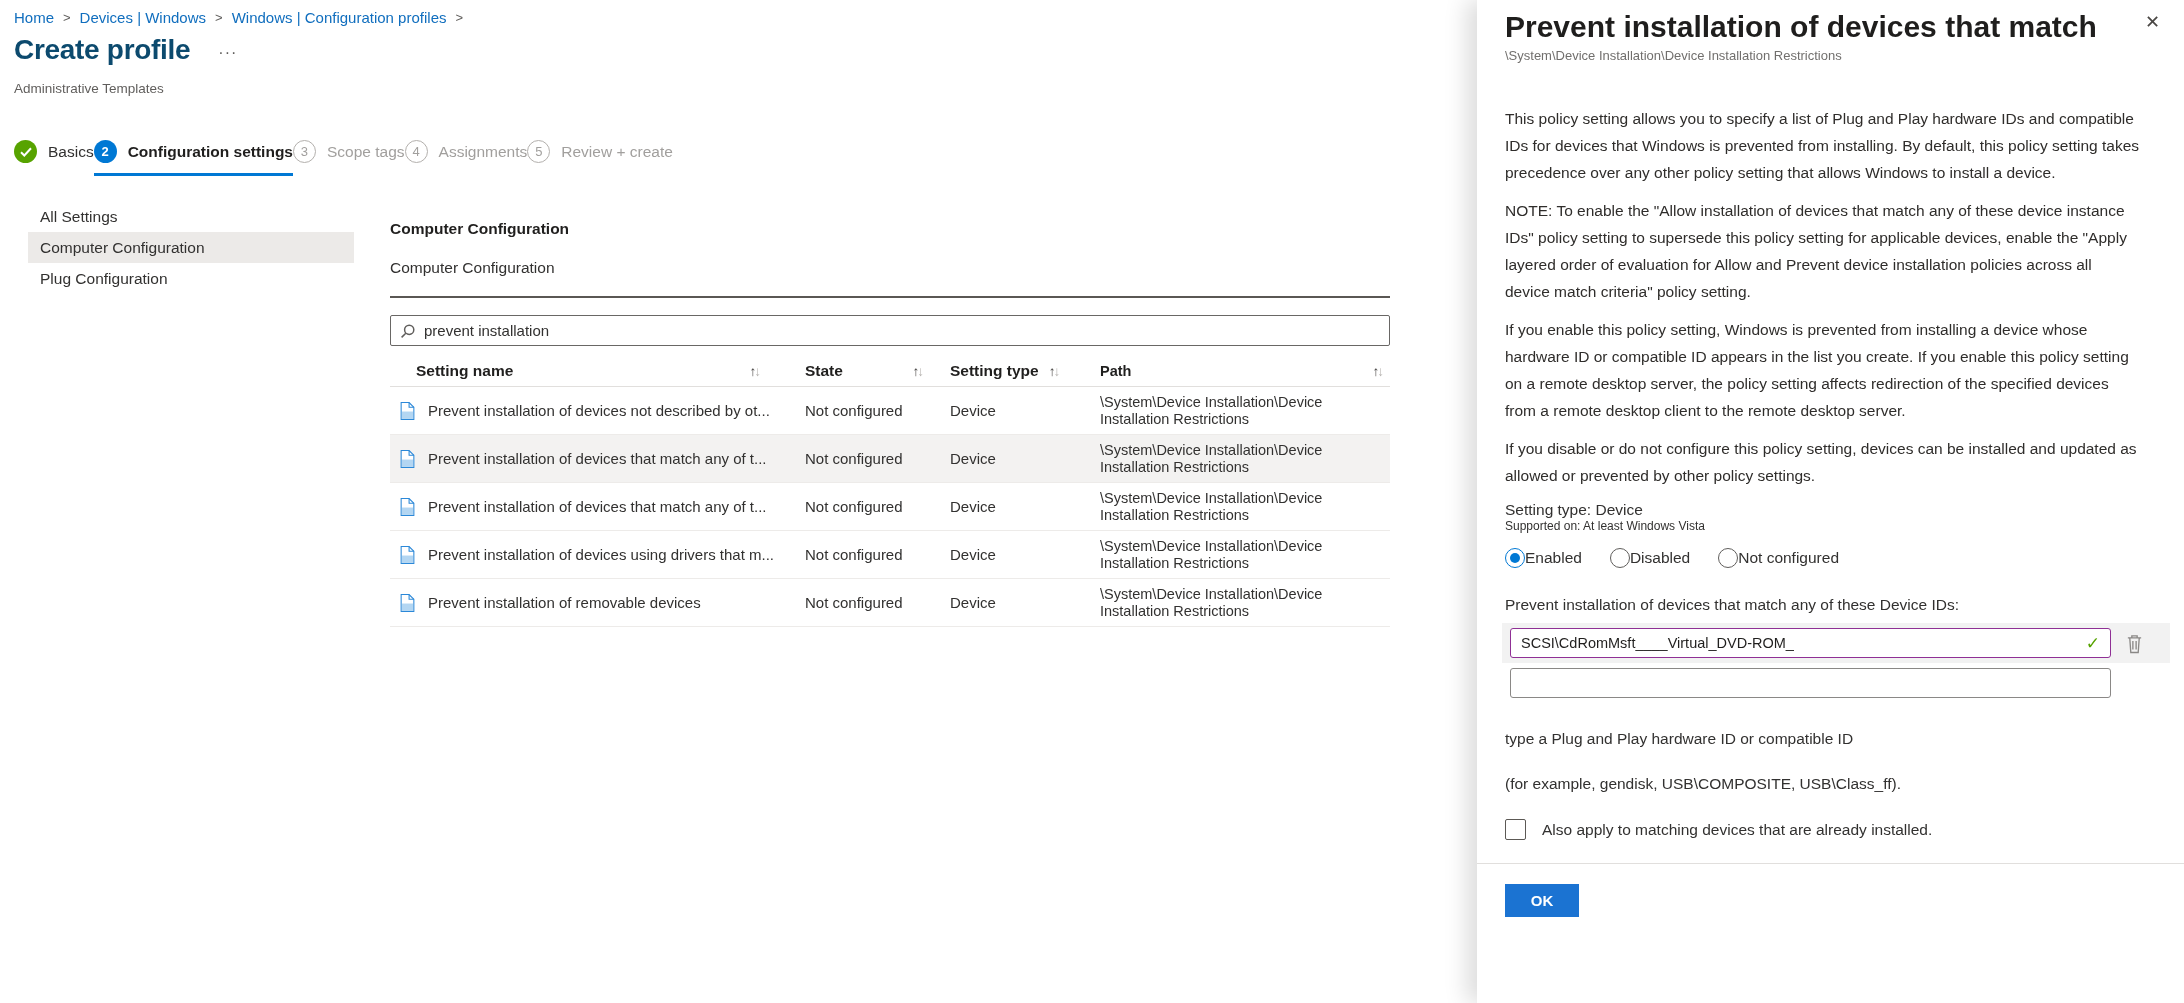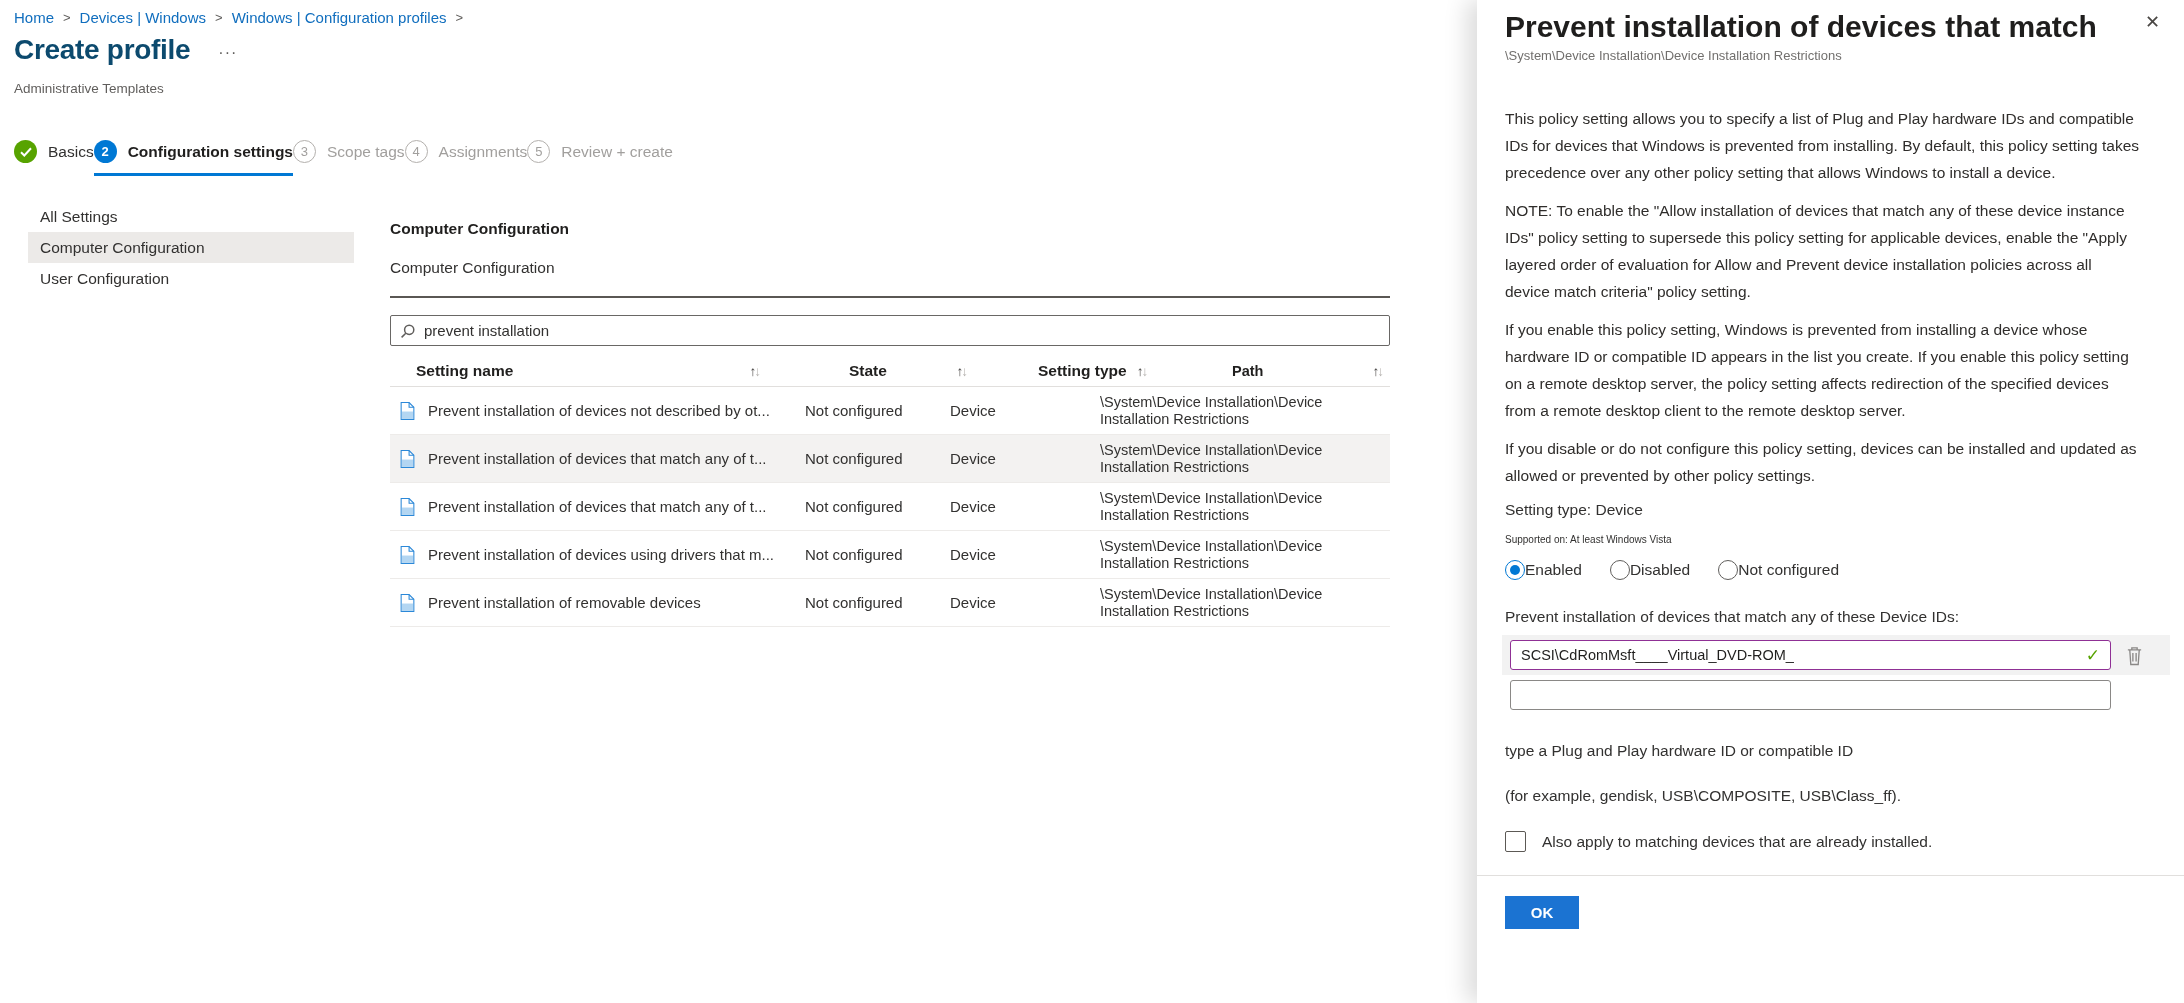--- a/index.html
+++ b/index.html
@@ -36,21 +36,21 @@
   
   .content { position:absolute; left:390px; top:212px; width:1000px; }
   .sec-title { font-size:15.5px; font-weight:700; margin-top:8px; color:#201f1e; }
   .sec-sub { font-size:15.5px; margin-top:21px; }
   .dark-divider { height:2px; background:#5a5754; margin-top:19px; }
   .searchbox { margin-top:17px; height:31px; border:1px solid #696765; border-radius:2px; display:flex; align-items:center; padding:0 9px; gap:8px; background:#fff; }
   .searchbox input { border:none; outline:none; flex:1; font-size:15px; font-family:inherit; color:#323130; background:transparent; }
 
   .table { margin-top:10px; }
   .trow { display:flex; align-items:center; }
-  .thead { height:31px; font-weight:700; font-size:15.5px; border-bottom:1px solid #e1dfdd; color:#201f1e;gap:44px; }
+  .thead { height:31px; font-weight:700; font-size:15.5px; border-bottom:1px solid #e1dfdd; color:#201f1e; }
   .tr { min-height:48px; border-bottom:1px solid #edebe9; font-size:15px; cursor:pointer; }
   .tr.selected { background:#f3f2f1; }
   .c-name { flex:0 0 415px; display:flex; align-items:center; gap:13px; }
   .thead .c-name { padding-left:26px; }
   .tr .c-name { padding-left:10px; }
   .c-state { flex:0 0 145px; display:flex; align-items:center; }
   .c-type { flex:0 0 150px; display:flex; align-items:center; gap:10px; }
   .c-path { flex:1; display:flex; align-items:center; font-size:14.5px; line-height:17px; }
   .c-path .ptext { max-width:272px; }
   .sort { font-size:13.5px; letter-spacing:-2px; cursor:pointer; white-space:nowrap; }
@@ -63,21 +63,21 @@
 
   
   .panel { position:absolute; left:1477px; top:0; width:707px; height:1003px; background:#fff;
     box-shadow:-10px 0 22px rgba(0,0,0,0.14); padding:10px 44px 0 28px; }
   .p-title { font-size:30px; font-weight:600; color:#1f1e1d; white-space:nowrap; overflow:hidden; width:600px; }
   .p-close { position:absolute; top:13px; right:24px; font-size:18px; color:#4a4744; cursor:pointer; line-height:1; }
   .p-sub { font-size:13px; color:#716f6d; margin-top:4px; }
   .p-body { margin-top:42px; font-size:15.5px; line-height:27px; color:#2f2d2b; }
   .p-body p { margin-bottom:11px; }
   .meta1 { margin-top:12px; font-size:15.5px; }
-  .meta2 { margin-top:15px; font-size:10px; }
+  .meta2 { font-size:12px; }
   .radio-row { margin-top:15px; display:flex; align-items:center; gap:28px; }
   .radio-opt { display:flex; align-items:center; font-size:15.5px; cursor:pointer; }
   .radio { width:20px; height:20px; border-radius:50%; border:1px solid #605e5c; position:relative; background:#fff; flex:0 0 20px; }
   .radio.sel { border:1px solid #0078d4; }
   .radio.sel::after { content:""; position:absolute; inset:4px; border-radius:50%; background:#0078d4; }
   .list-label { margin-top:28px; font-size:15.5px; }
   .entry-row { display:flex; align-items:center; gap:14px; padding:5px 8px; margin:0 -30px 0 -3px; }
   .entry-row.first { background:#f2f2f2; margin-top:9px; }
   .id-input { flex:0 0 601px; height:30px; border-radius:3px; display:flex; align-items:center; padding:0 10px; background:#fff; }
   .id-input.valid { border:1.5px solid #8f3095; }
@@ -136,21 +136,21 @@
     </div>
     <div class="step pending">
       <span class="badge pending">5</span>
       <span class="slabel">Review + create</span>
     </div>
   </div>
 
   <aside class="sidebar">
     <div class="nav-item">All Settings</div>
     <div class="nav-item sel">Computer Configuration</div>
-    <div class="nav-item">User Configuration</div>
+    <div class="nav-item">Plug Configuration</div>
   </aside>
 
   <section class="content">
     <div class="sec-title">Computer Configuration</div>
     <div class="sec-sub">Computer Configuration</div>
     <div class="dark-divider"></div>
 
     <div class="searchbox">
       <svg width="16" height="16" viewBox="0 0 16 16">
         <circle cx="9.2" cy="6.8" r="4.6" fill="none" stroke="#605e5c" stroke-width="1.5"></circle>

